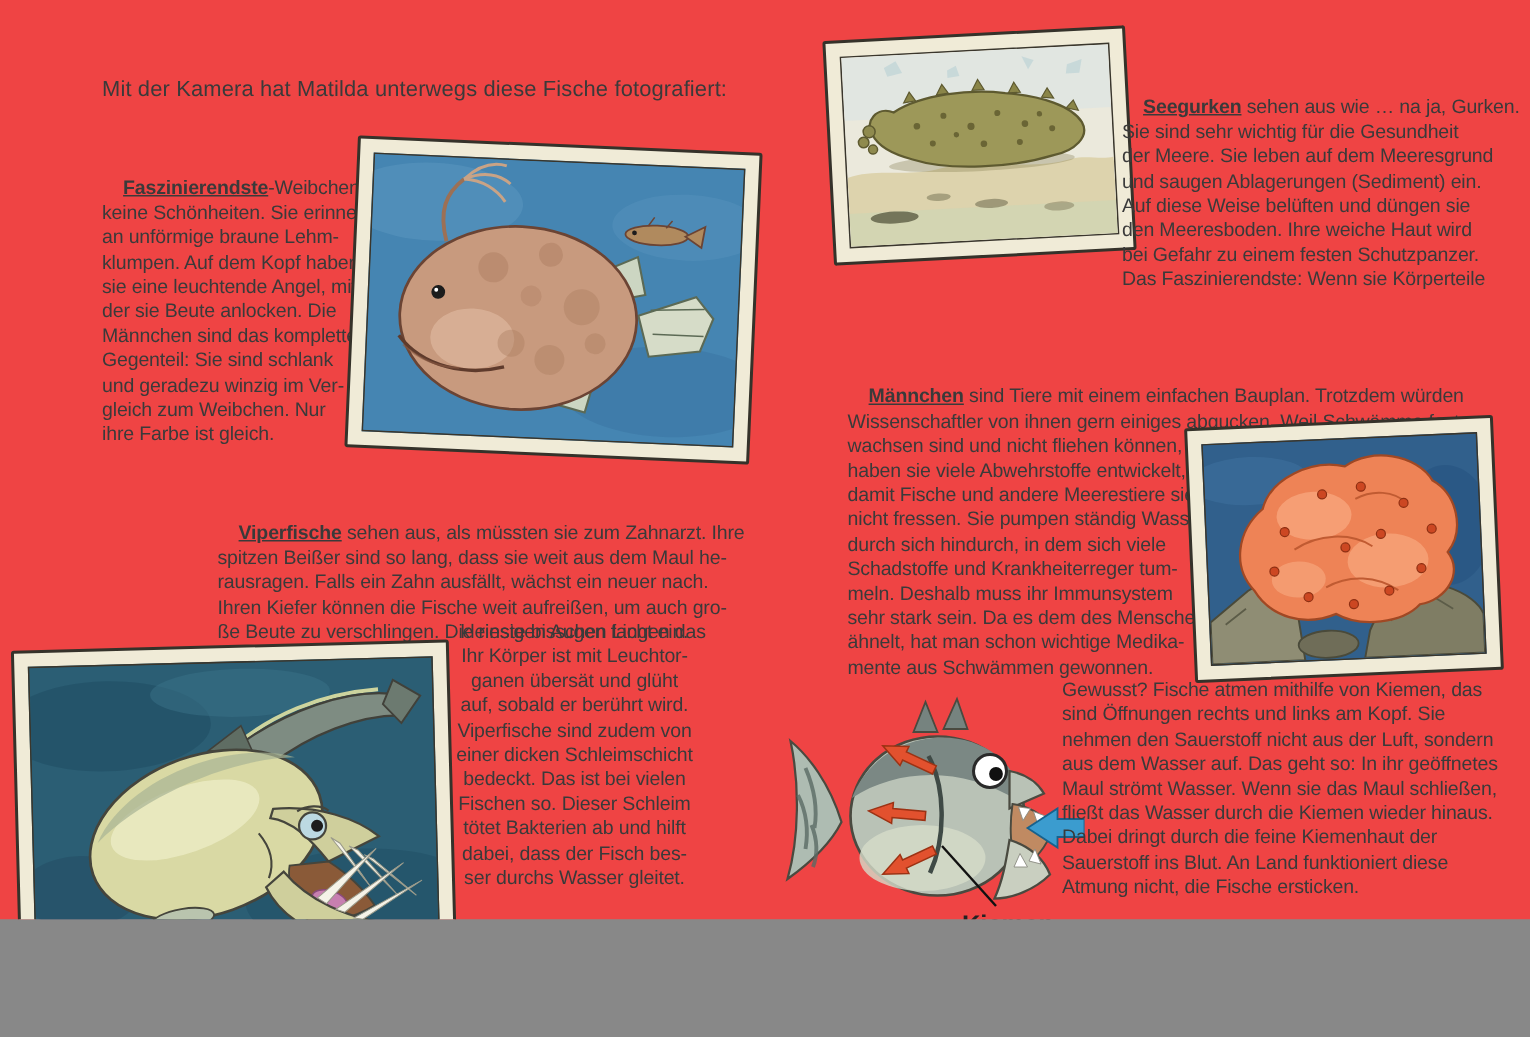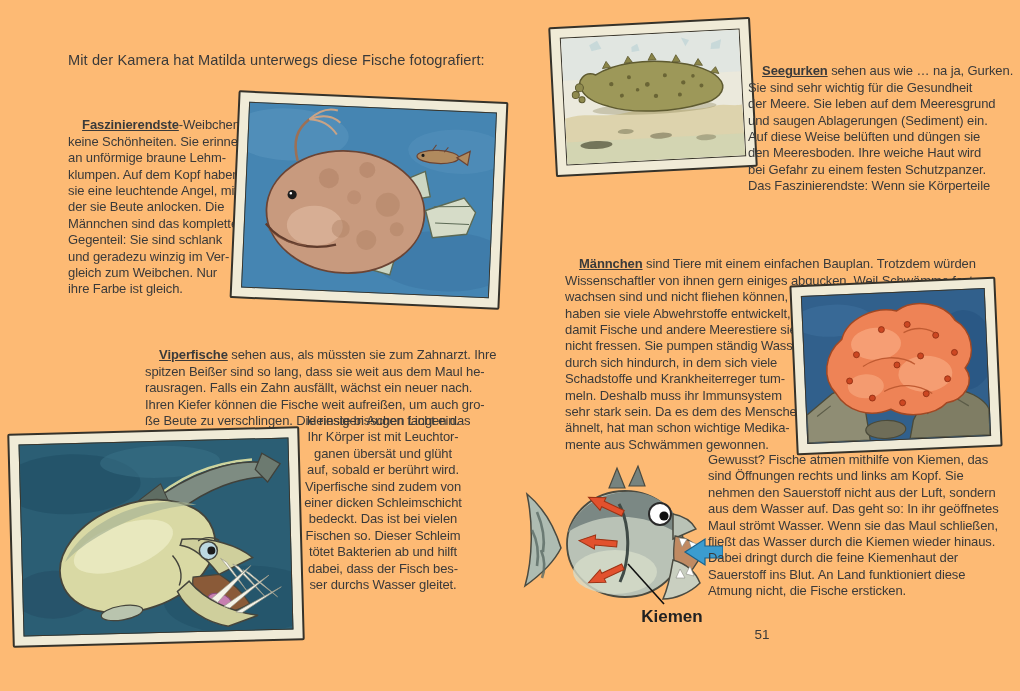--- a/index.html
+++ b/index.html
@@ -1,17 +1,17 @@
 <!DOCTYPE html>
 <html><head>
 <meta charset="utf-8">
 <style>
   html,body{margin:0;padding:0;background:#888;}
   .spread{
-    position:relative;width:1020px;height:691px;background:#fdba74;
+    position:relative;width:1020px;height:613px;background:#ef4444;
     font-family:"Liberation Sans","DejaVu Sans",sans-serif;color:#3a3a3a;
     overflow:hidden;margin:0 auto;
   }
   .txt{position:absolute;white-space:pre;font-size:13px;line-height:16.4px;letter-spacing:-0.1px;}
   .txt b{font-weight:700;text-decoration:underline;}
   .heading{position:absolute;left:68px;top:52px;font-size:14.6px;white-space:pre;letter-spacing:0.1px;}
   .photo{
     position:absolute;background:#f0ebd7;border:2px solid #35322a;border-radius:2px;
     padding:9px;box-sizing:content-box;
   }

